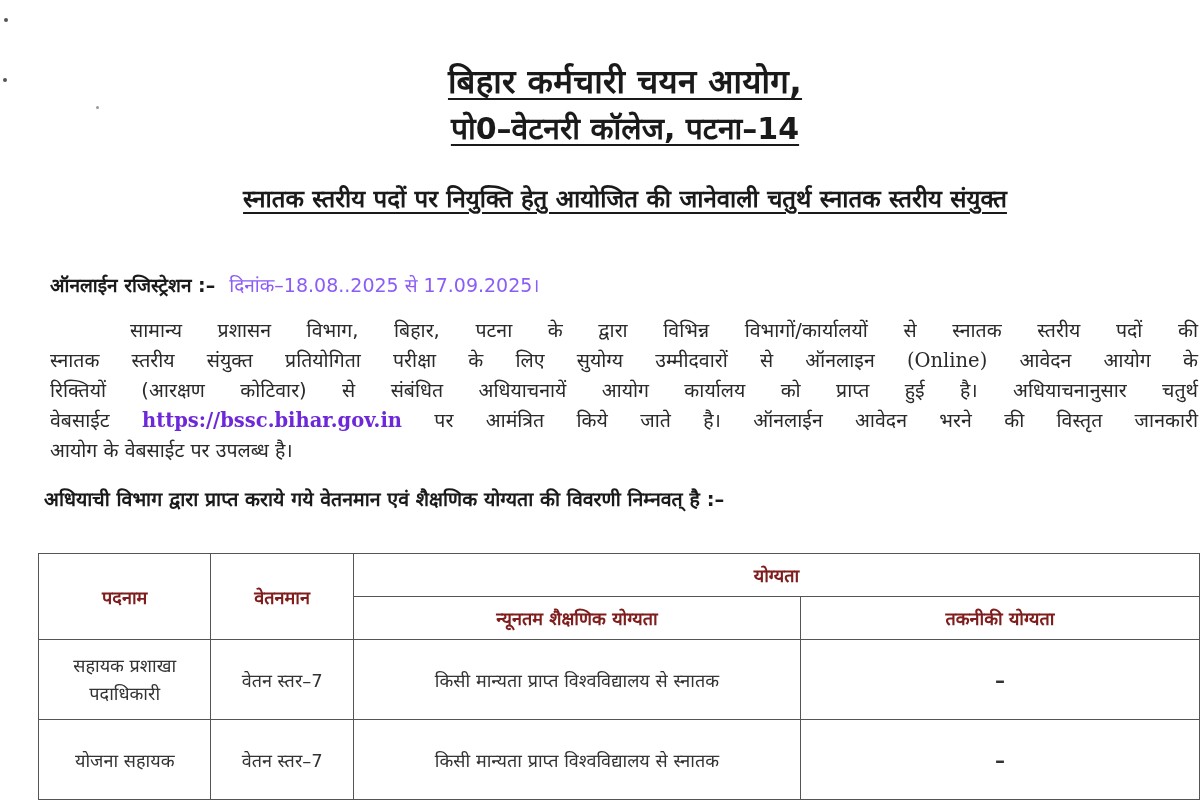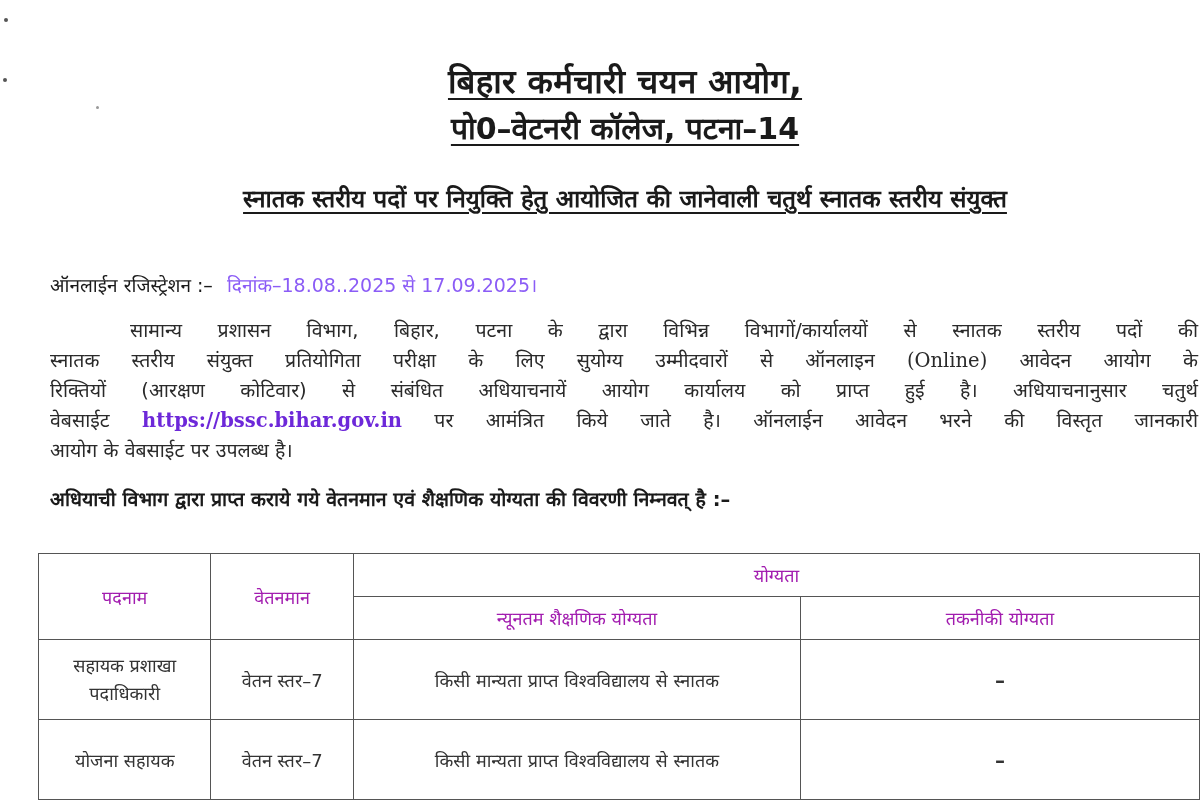--- a/index.html
+++ b/index.html
@@ -62,21 +62,21 @@
       text-underline-offset: 5px;
     }
     .reg-line {
       position: absolute;
       top: 272px;
       left: 50px;
       font-size: 19px;
       white-space: nowrap;
     }
     .reg-label {
-      font-weight: normal;
+      font-weight: bold;
     }
     .reg-value {
       color: #8b5cf6;
       margin-left: 8px;
     }
     .para {
       position: absolute;
       top: 316px;
       left: 50px;
       width: 1148px;
@@ -100,42 +100,42 @@
     .para-line {
       display: block;
       text-align-last: justify;
     }
     .para-line.last {
       text-align-last: left;
     }
     .table-intro {
       position: absolute;
       top: 485px;
-      left: 50px;
+      left: 44px;
       font-size: 19.5px;
       font-weight: bold;
       white-space: nowrap;
     }
     table.qual {
       position: absolute;
       top: 553px;
       left: 38px;
       width: 1162px;
       border-collapse: collapse;
       font-size: 18px;
     }
     table.qual td, table.qual th {
       border: 1.5px solid #555;
       text-align: center;
       vertical-align: middle;
       padding: 0;
     }
     table.qual th {
-      font-weight: normal;
-      color: #a21caf;
+      font-weight: bold;
+      color: #7f1d1d;
     }
     table.qual td {
       color: #333;
     }
     .col1 { width: 172px; }
     .col2 { width: 142px; }
     .col3 { width: 448px; }
     .col4 { width: 400px; }
     .hdr-top { height: 43px; }
     .hdr-sub { height: 43px; }

